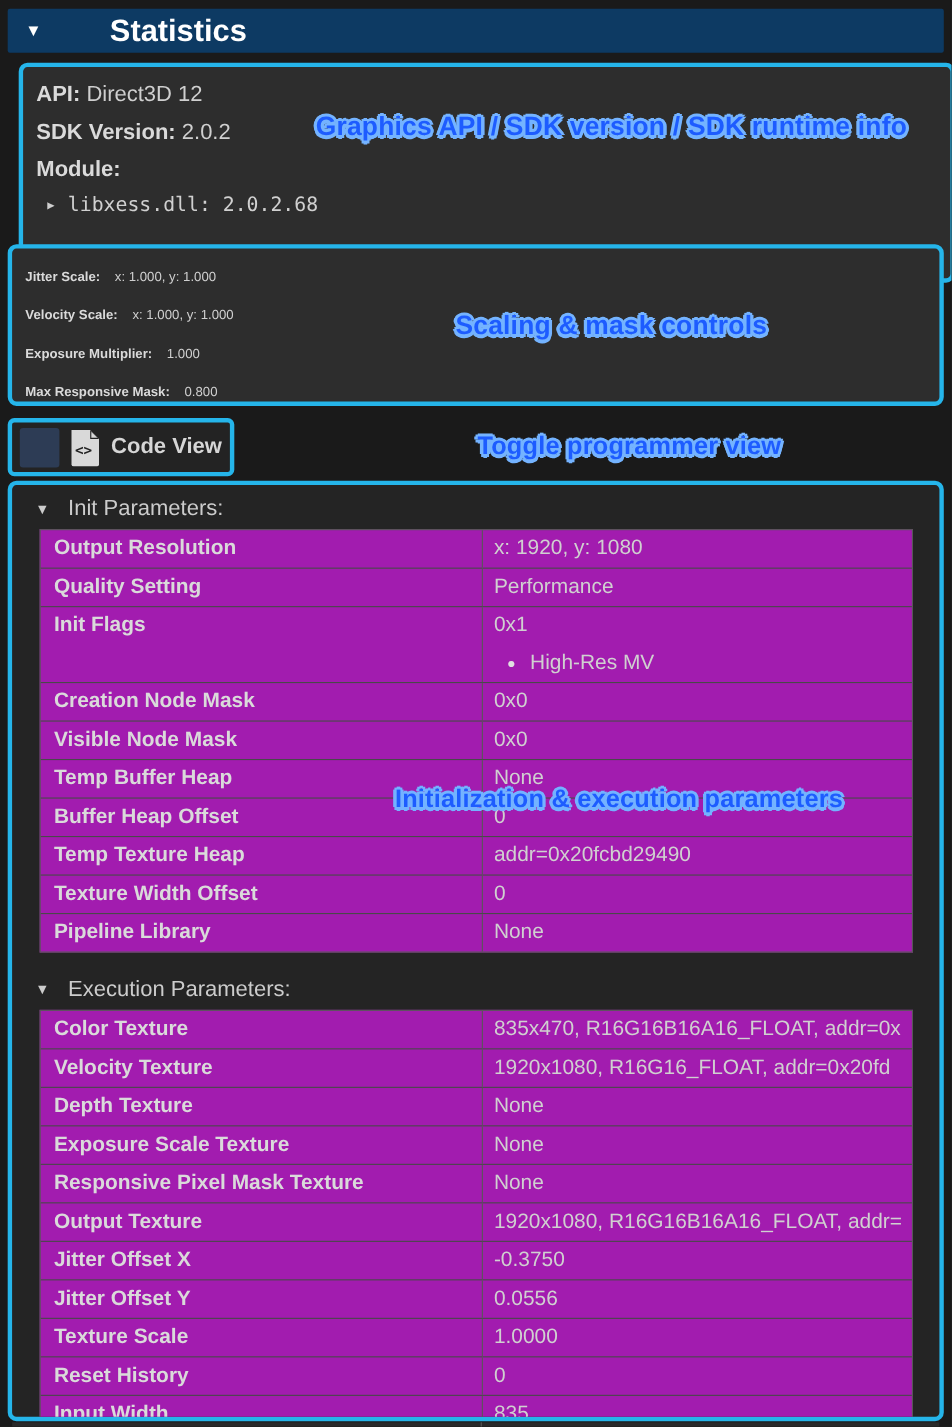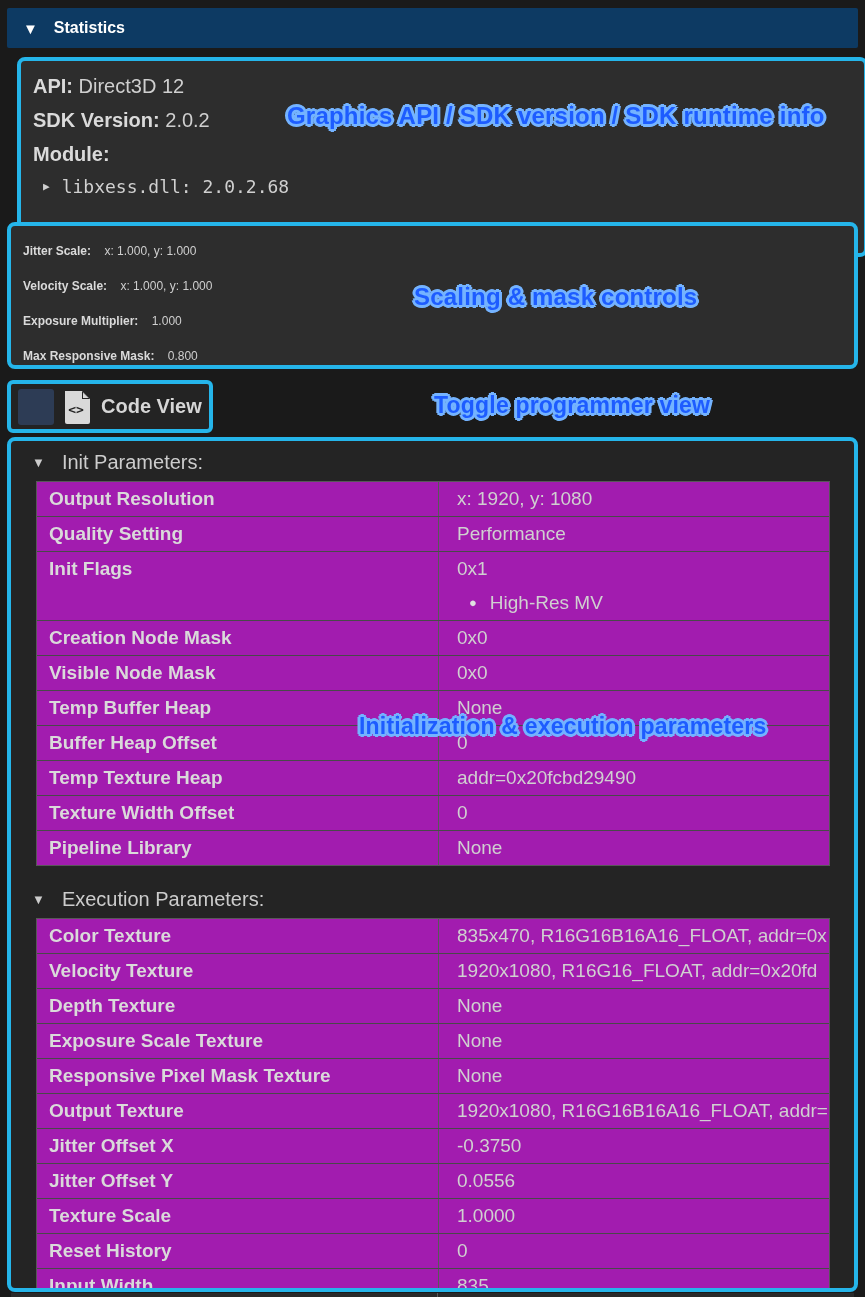--- a/index.html
+++ b/index.html
@@ -13,21 +13,21 @@
 
   
   .stat-header {
     position:absolute; left:7px; top:8px; width:851px; height:40px;
     background:var(--header-bg,#0d3a63);
     border-radius:2px;
     display:flex; align-items:center; gap:16px; padding-left:16px;
     cursor:pointer;
   }
   .stat-header .tri { color:#ffffff; font-size:15px; line-height:1; }
-  .stat-header .title { color:#ffffff; font-weight:bold; font-size:16px; }
+  .stat-header .title { color:#ffffff; font-weight:bold; font-size:28px;margin-left:46px; }
 
   
   .cyan-box {
     position:absolute;
     border:4px solid var(--accent,#25b5ea);
     border-radius:8px;
     background:#2d2d2d;
   }
 
   
@@ -88,21 +88,21 @@
   }
   .param-row + .param-row { border-top:1px solid #494949; }
   .param-label {
     font-weight:bold; font-size:19px; color:#dadada;
     line-height:34px; padding-left:12px;
     white-space:nowrap; overflow:hidden;
   }
   .param-value {
     border-left:1px solid #585858;
     font-size:19px; color:#d0d0d0;
-    line-height:34px; padding-left:18px;
+    line-height:34px; padding-left:10px;
     white-space:nowrap; overflow:hidden;
     align-self:stretch;
   }
   .flag-line {
     display:flex; align-items:center; gap:13px;
     padding-left:12px; line-height:34px;
   }
   .flag-line .bullet { font-size:13px; color:#e0e0e0; }
 
   

